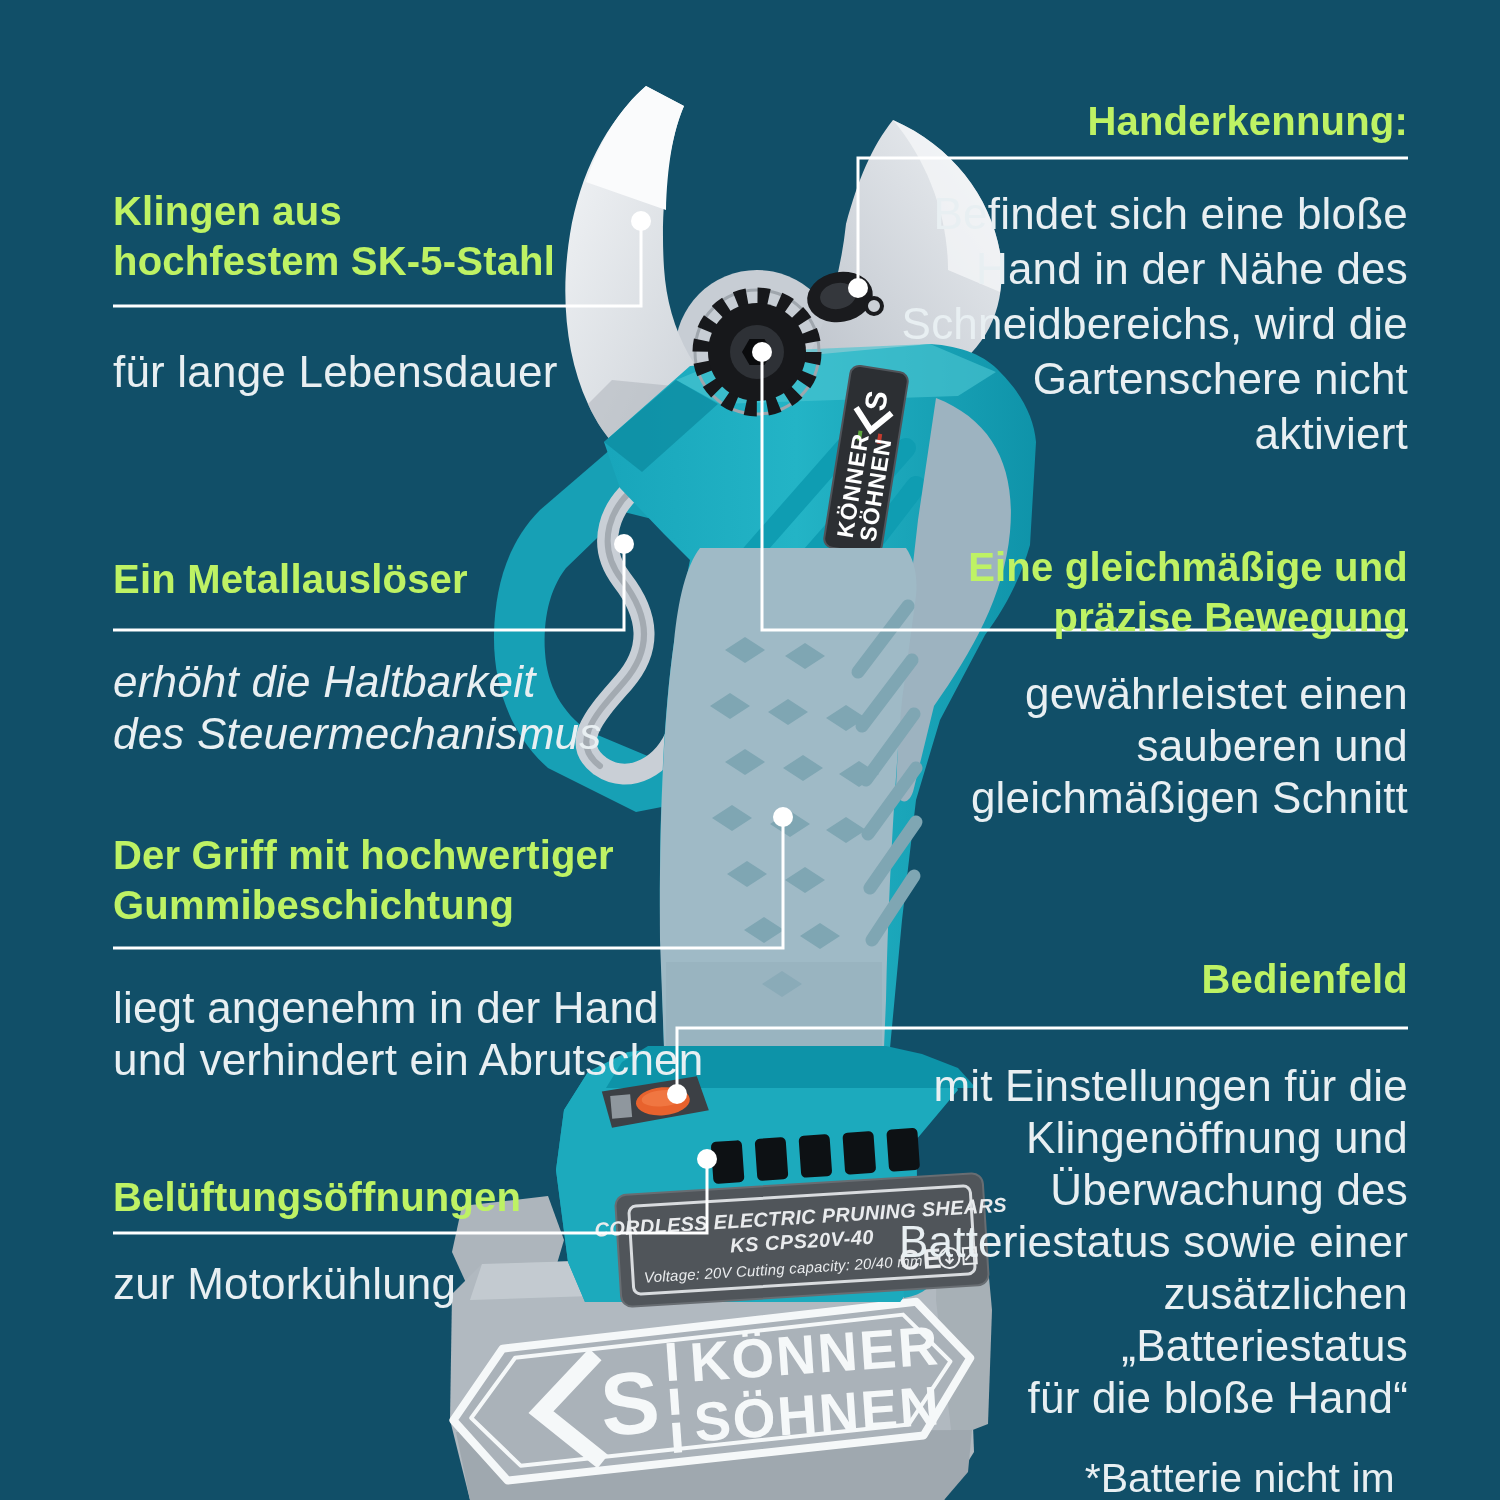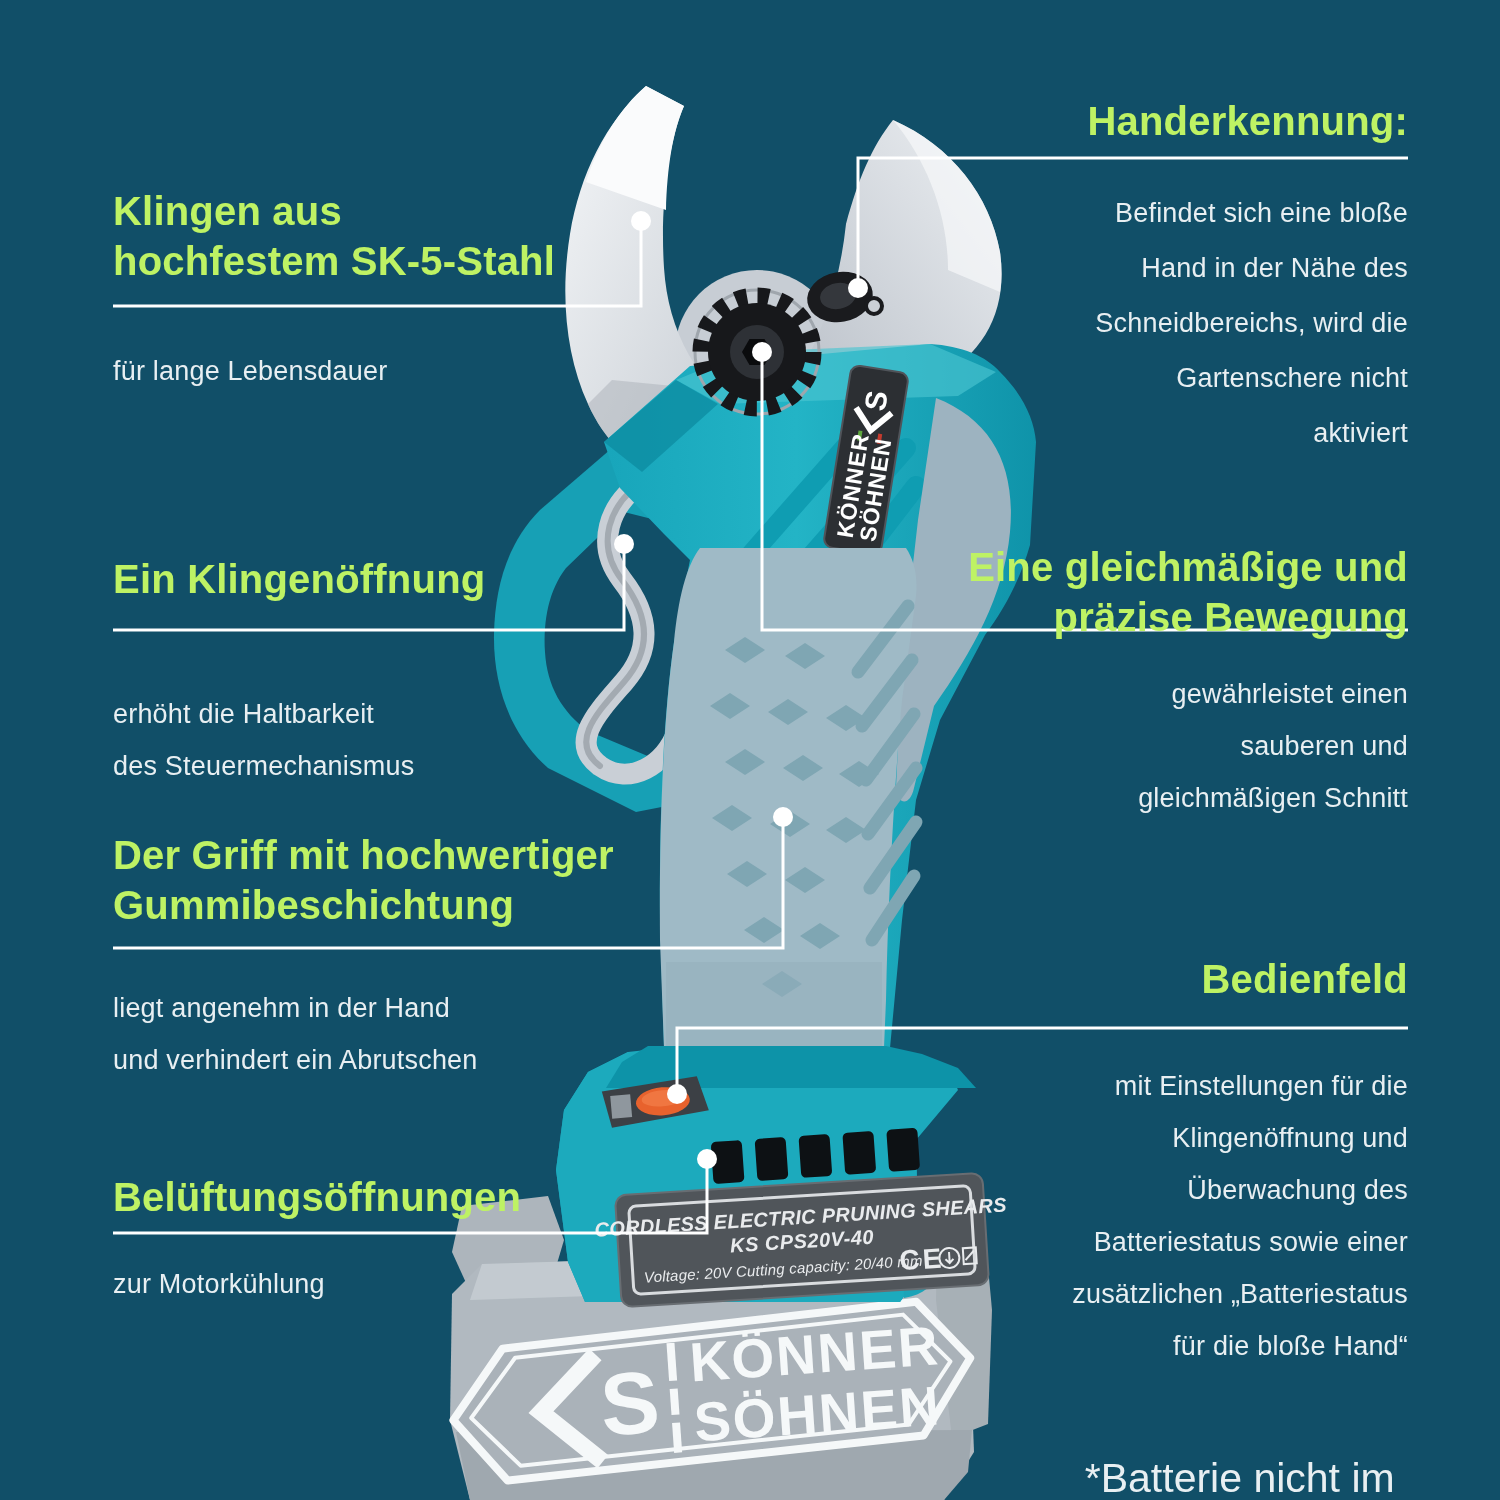--- a/index.html
+++ b/index.html
@@ -6,21 +6,21 @@
   .canvas{
     position:relative;width:1500px;height:1500px;overflow:hidden;
     background:#114F68;
     font-family:"Liberation Sans","DejaVu Sans",sans-serif;
   }
   .product-svg{position:absolute;left:0;top:0;width:1500px;height:1500px;}
   .feature{position:absolute;}
   .feature.left{left:113px;text-align:left;}
   .feature.right{right:92px;text-align:right;}
   .f-title{font-weight:bold;color:#bef264;font-size:40px;line-height:50px;letter-spacing:.2px;}
-  .f-desc{font-weight:300;color:#E8EFF2;font-size:27px;line-height:52px;letter-spacing:.2px;}
+  .f-desc{font-weight:300;color:#E8EFF2;font-size:44px;line-height:52px;letter-spacing:.2px;}
   .f-desc.lh55{line-height:55px;}
   .footnote{position:absolute;left:1030px;top:1450px;font-weight:300;color:#E8EFF2;
     font-size:41px;line-height:56px;text-align:center;}
 </style>
 </head>
 <body>
 
 <div class="canvas">
 
   <svg class="product-svg" viewBox="0 0 1500 1500">
@@ -203,23 +203,23 @@
 
   <div class="feature left" style="top:186px;width:560px;">
     <div class="f-title">Klingen aus</div>
     <div class="f-title">hochfestem SK-5-Stahl</div>
   </div>
   <div class="feature left" style="top:344px;width:560px;">
     <div class="f-desc lh55">für lange Lebensdauer</div>
   </div>
 
   <div class="feature left" style="top:554px;width:560px;">
-    <div class="f-title">Ein Klingenöffnung</div>
-  </div>
-  <div class="feature left" style="top:688px;width:560px;">
+    <div class="f-title">Ein Metallauslöser</div>
+  </div>
+  <div class="feature left" style="top:656px;width:560px;font-style:italic;">
     <div class="f-desc">erhöht die Haltbarkeit</div>
     <div class="f-desc">des Steuermechanismus</div>
   </div>
 
   <div class="feature left" style="top:830px;width:600px;">
     <div class="f-title">Der Griff mit hochwertiger</div>
     <div class="f-title">Gummibeschichtung</div>
   </div>
   <div class="feature left" style="top:982px;width:600px;">
     <div class="f-desc">liegt angenehm in der Hand</div>

